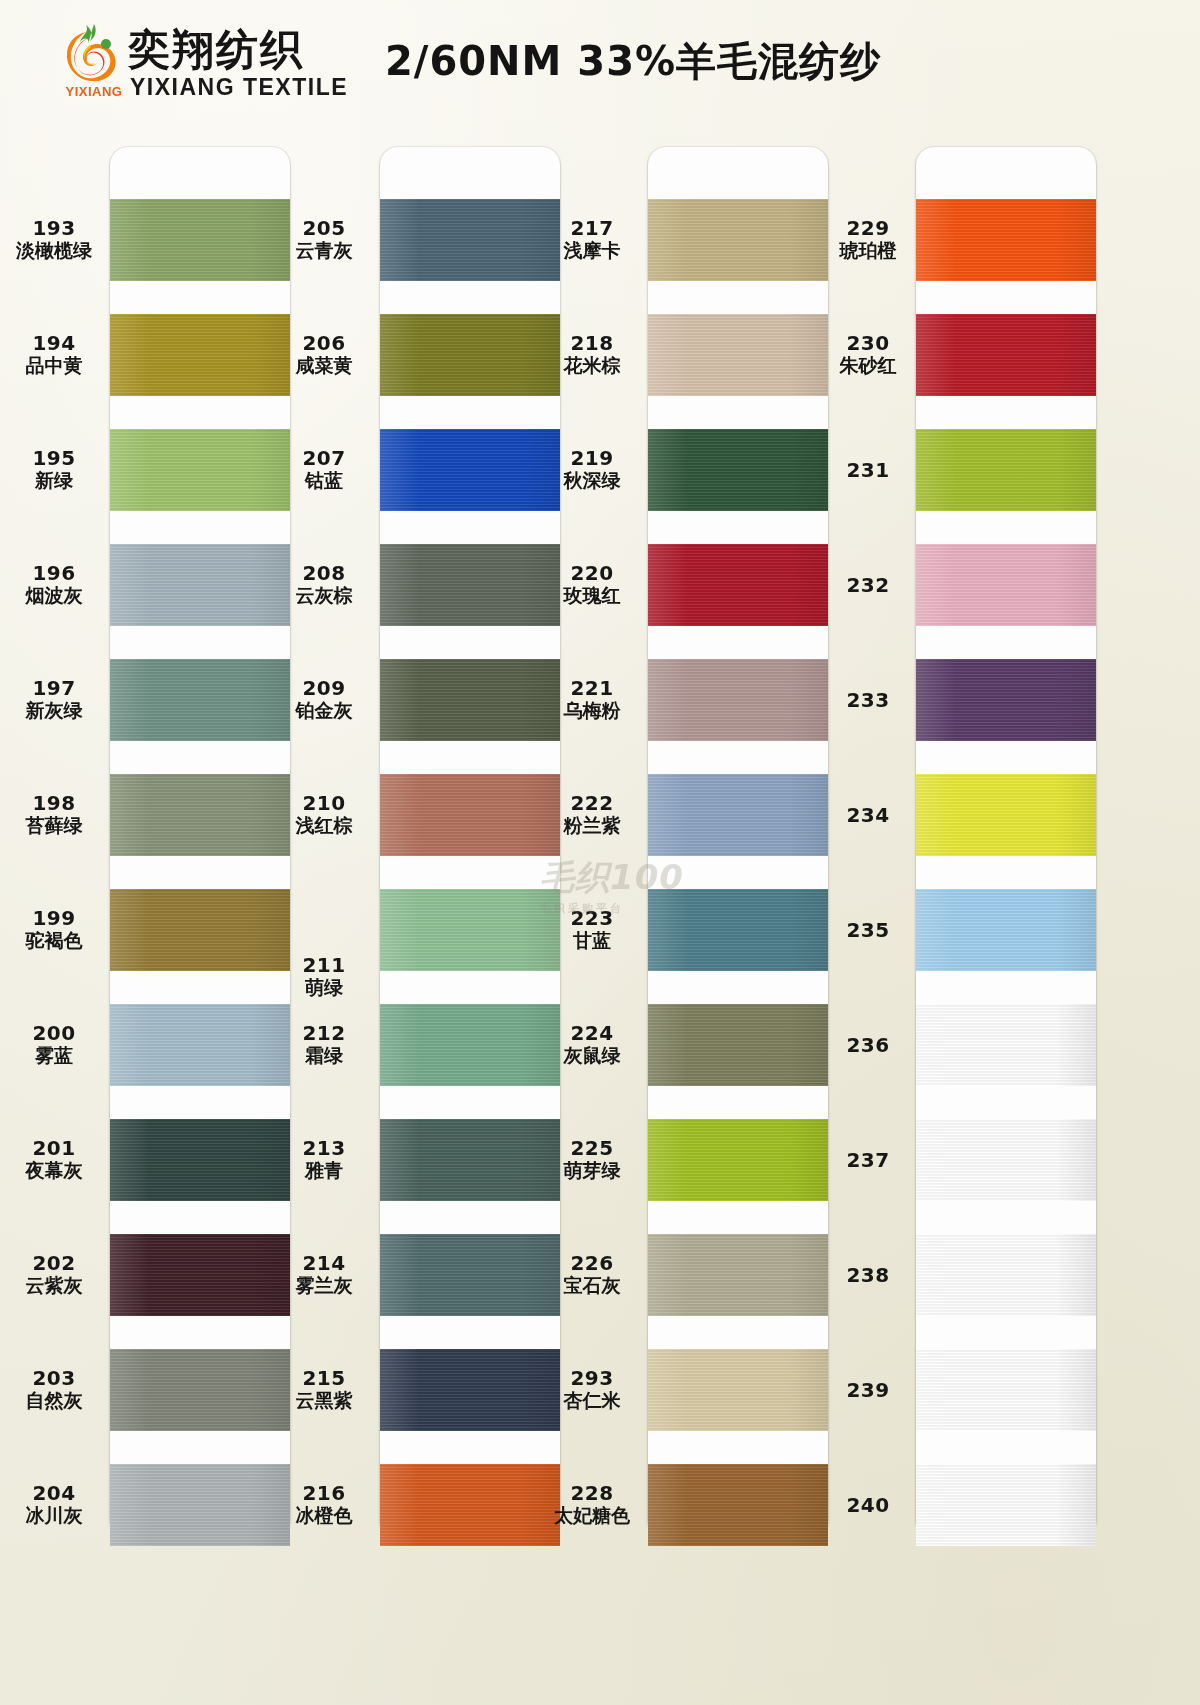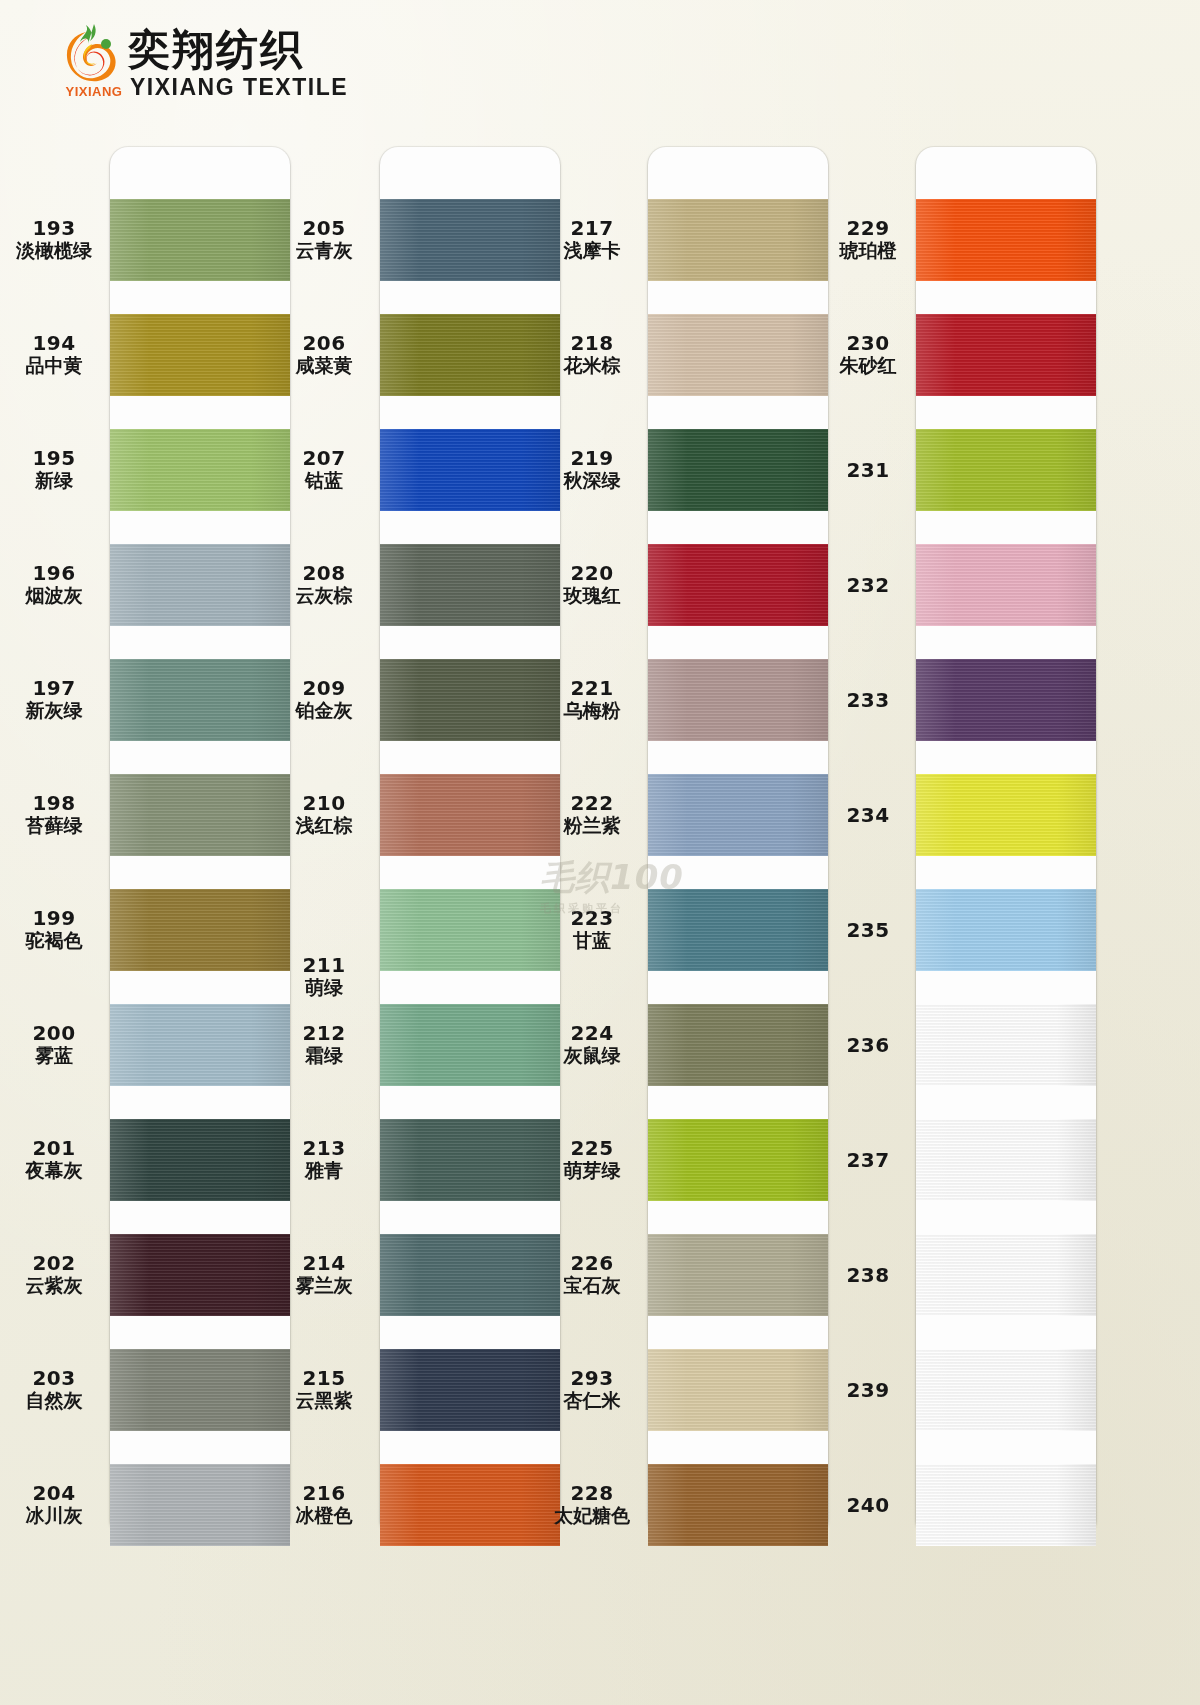--- a/index.html
+++ b/index.html
@@ -125,20 +125,21 @@
       <path d="M22 10 C12 16 6 26 7 37 C8 50 19 58 30 56 C41 54 48 45 46 36 C44 28 36 24 29 27 C24 29 21 34 23 39 C25 43 30 44 33 41 C30 45 24 45 21 41 C17 36 19 28 26 24 C35 19 46 24 50 33 C55 44 48 57 34 59 C18 61 4 50 3 35 C2 22 10 13 22 10 Z" fill="#f0820f"></path>
       <path d="M24 16 C15 21 10 30 11 39 C12 49 21 55 29 53 C37 51 42 44 40 37 C38 31 32 28 27 30 C23 32 21 36 23 39 C21 33 27 29 32 31 C38 33 41 40 38 46 C34 53 24 55 17 50 C9 44 8 32 15 23 C18 19 21 17 24 16 Z" fill="#e8391a"></path>
       <path d="M28 22 C22 25 19 30 20 35 C21 40 26 43 31 41 C29 43 25 43 23 41 C19 37 20 30 26 26 Z" fill="#f7c51a"></path>
       <circle cx="42" cy="22" r="5" fill="#4aa13a"></circle>
     </svg>
     <div class="logo-text">YIXIANG</div>
   </div>
 
   <div class="brand-cn">奕翔纺织</div>
   <div class="brand-en">YIXIANG TEXTILE</div>
+  <div class="title-main">2/60NM 33%羊毛混纺纱</div>
 
 </div>
 
 <div class="board" id="board">
     <div class="col col0">
       <div class="strip">
         <div class="swatch" style="top: 52px; background: rgb(138, 164, 100);">
           <div class="thread"></div>
           <div class="sheen"></div>
         </div>

